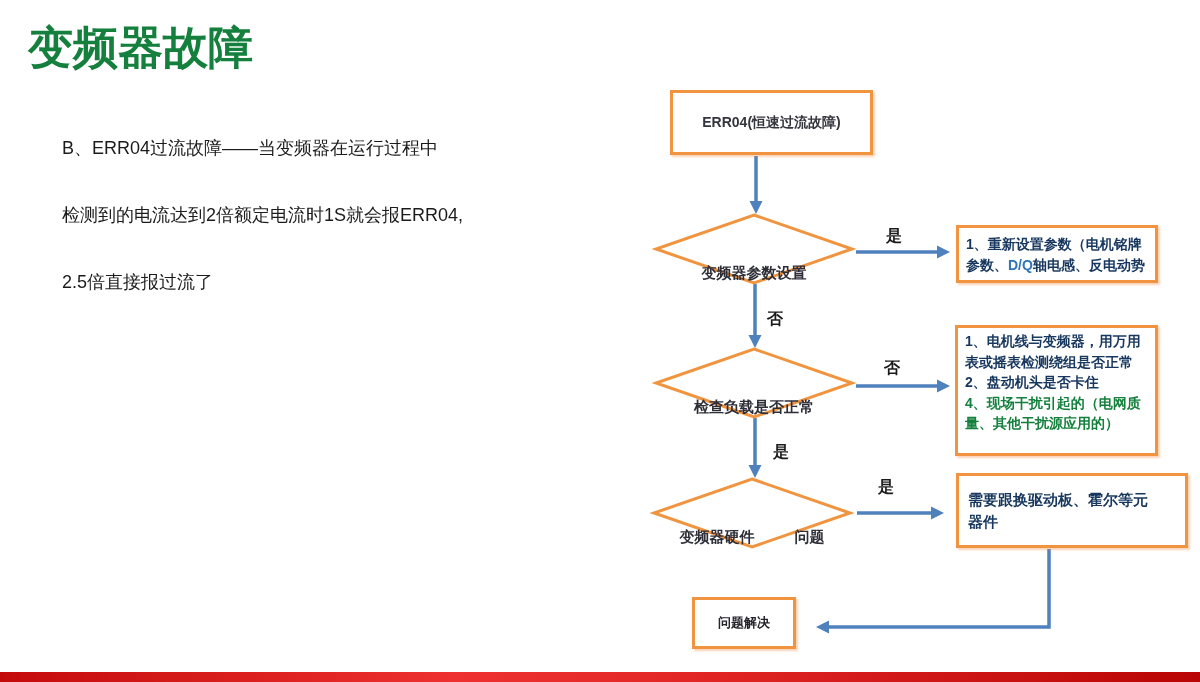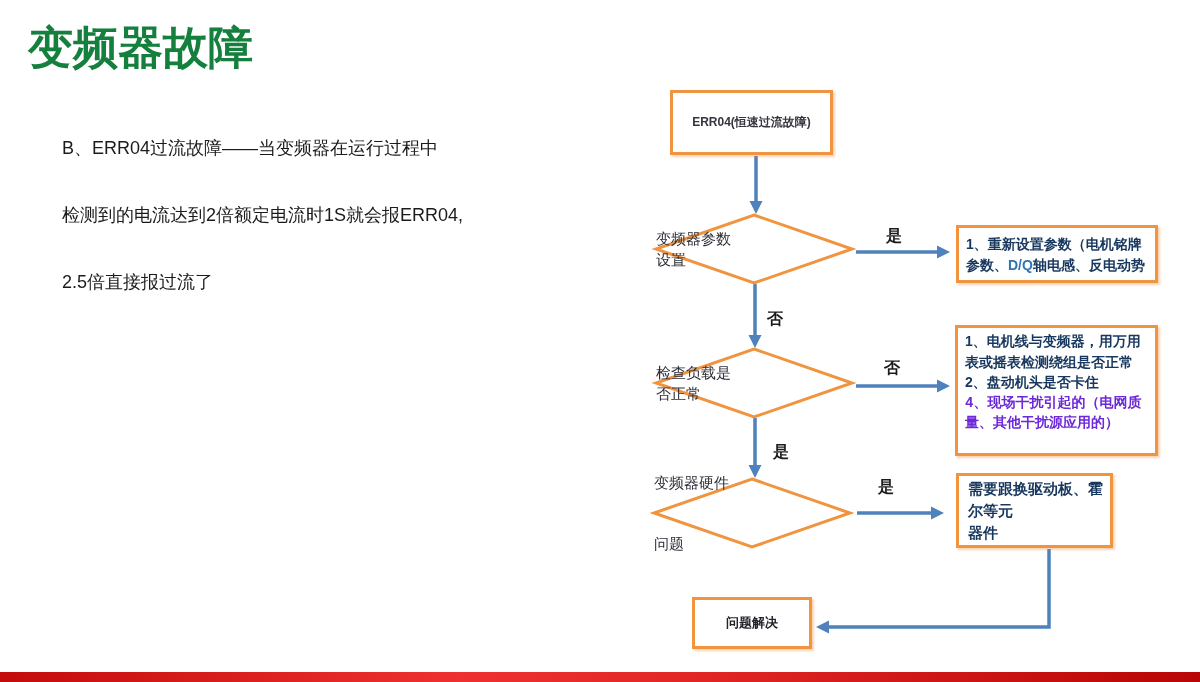--- a/index.html
+++ b/index.html
@@ -4,32 +4,32 @@
 <style>
   html,body{margin:0;padding:0;}
   body{width:1200px;height:682px;position:relative;background:#fff;
        font-family:"Liberation Sans","DejaVu Sans",sans-serif;overflow:hidden;}
   #title{position:absolute;left:28px;top:18px;font-size:45px;font-weight:bold;color:#15803d;letter-spacing:0;}
   #para{position:absolute;left:62px;top:136px;width:620px;font-size:18px;color:#1b1b1b;}
   #para .pline{height:67px;white-space:nowrap;}
   #flowsvg{position:absolute;left:0;top:0;}
   .fbox{position:absolute;background:#fff;border:3px solid #f0943f;box-sizing:border-box;
         color:#17375e;font-weight:bold;box-shadow:2px 2px 2px rgba(237,125,49,.35);}
-  #start-box{left:670px;top:90px;width:163px;height:65px;display:flex;align-items:center;
-             justify-content:center;font-size:12px;color:#35353f;}
+  #start-box{left:670px;top:90px;width:203px;height:65px;display:flex;align-items:center;
+             justify-content:center;font-size:14px;color:#35353f;}
   #box-1{left:956px;top:225px;width:202px;height:58px;padding:6px 4px 0 7px;font-size:14px;line-height:21px;}
   #box-1 .dq{color:#2e75b6;}
   #box-2{left:955px;top:325px;width:203px;height:131px;padding:3px 0 18px 7px;font-size:14px;line-height:20.5px;}
-  #box-2 .red{color:#6d28d9;font-family:Liberation Mono, monospace;}
-  #box-3{left:956px;top:473px;width:157px;height:75px;display:flex;flex-direction:column;
+  #box-2 .red{color:#15803d;}
+  #box-3{left:956px;top:473px;width:232px;height:75px;display:flex;flex-direction:column;
          justify-content:center;padding-left:9px;font-size:15px;line-height:22px;}
-  #end-box{left:692px;top:597px;width:120px;height:52px;display:flex;align-items:center;
+  #end-box{left:692px;top:597px;width:104px;height:52px;display:flex;align-items:center;
            justify-content:center;font-size:13px;color:#23232b;}
-  .dtext{position:absolute;display:flex;flex-direction:column;align-items:flex-start;justify-content:center;
-         text-align:center;font-size:15px;line-height:21px;color:#2e2e38;font-weight:normal;}
+  .dtext{position:absolute;display:flex;flex-direction:row;align-items:flex-end;justify-content:center;
+         text-align:center;font-size:15px;line-height:21px;color:#2e2e38;font-weight:bold;}
   #d1-text{left:656px;top:215px;width:196px;height:68px;}
   #d2-text{left:656px;top:349px;width:196px;height:68px;}
   #d3-text{left:654px;top:479px;width:196px;height:68px;gap:40px;}
   .albl{position:absolute;font-size:16px;color:#1a1a1a;font-weight:bold;}
   #lbl-yes1{left:886px;top:226px;}
   #lbl-no1{left:767px;top:309px;}
   #lbl-no2{left:884px;top:358px;}
   #lbl-yes2{left:773px;top:442px;}
   #lbl-yes3{left:878px;top:477px;}
   #footer-bar{position:absolute;left:0;top:672px;width:1200px;height:10px;

